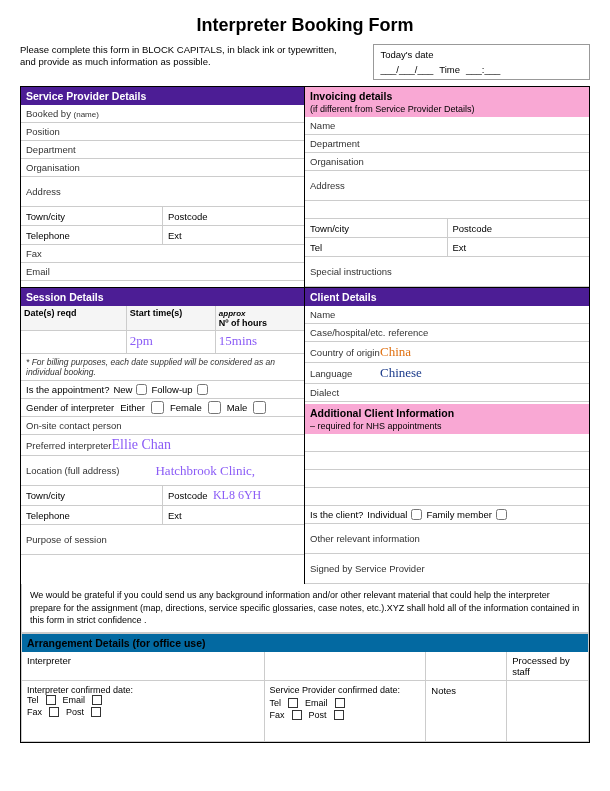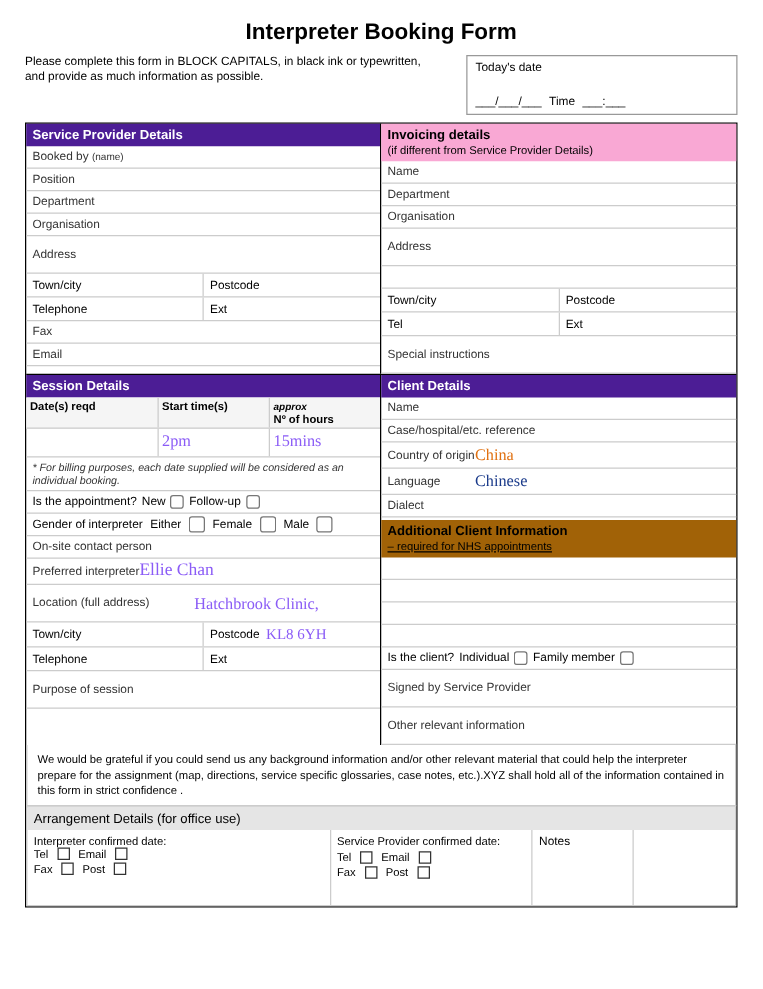--- a/index.html
+++ b/index.html
@@ -31,21 +31,21 @@
     .date-time {
       font-size: 9.5px;
       border: 1px solid #999;
       padding: 4px 6px;
       width: 38%;
     }
     .date-time-inner {
       display: flex;
       align-items: flex-start;
       gap: 6px;
-      margin-top: 16px;
+      margin-top: 4px;
     }
     .section-header {
       background: #4c1d95;
       color: #fff;
       font-weight: bold;
       font-size: 10.5px;
       padding: 3px 5px;
     }
     .section-header.light {
       background: #c8d0e8;
@@ -128,23 +128,23 @@
       font-size: 9px;
       line-height: 1.4;
     }
 
     
     .office-section {
       border: 1px solid #ccc;
       margin-top: 0;
     }
     .office-header {
-      background: #e5e5e5;
+      background: #0369a1;
       color: #000;
-      font-weight: normal;
+      font-weight: bold;
       font-size: 10.5px;
       padding: 3px 5px;
     }
 
     .checkbox-small {
       width: 10px;
       height: 10px;
       display: inline-block;
       border: 1px solid #333;
       margin: 0 2px;
@@ -331,53 +331,59 @@
       <div class="field-row">
         <span class="field-label">Language</span>
         <span class="handwritten" style="font-size:13px; color:#1a3a8a;">Chinese</span>
       </div>
       <div class="field-row">
         <span class="field-label">Dialect</span>
       </div>
     </div>
 
     <div style="margin-top:2px;">
-      <div class="section-header light" style="background:#a16207; color:#000; padding:3px 5px;">
+      <div class="section-header light" style="background:#f9a8d4; color:#000; padding:3px 5px;">
         <span style="font-weight:bold;">Additional Client Information</span><br>
-        <span style="font-weight:normal; font-size:9px;text-decoration:underline;">– required for NHS appointments</span>
+        <span style="font-weight:normal; font-size:9px;">– required for NHS appointments</span>
       </div>
       <div class="field-row"></div>
       <div class="field-row"></div>
       <div class="field-row"></div>
       <div class="field-row"></div>
 
       <div class="checkbox-row">
         <span>Is the client?</span>
         <span>Individual</span>
         <input type="checkbox" style="">
         <span>Family member</span>
         <input type="checkbox" style="">
       </div>
 
       <div class="field-row tall">
+        <span class="field-label">Other relevant information</span>
+      </div>
+
+      <div class="field-row tall">
         <span class="field-label">Signed by Service Provider</span>
-      </div>
-
-      <div class="field-row tall">
-        <span class="field-label">Other relevant information</span>
       </div>
     </div>
 
   </div>
 </div>
 
 <div class="full-width-section">We would be grateful if you could send us any background information and/or other relevant material that could help the interpreter prepare for the assignment (map, directions, service specific glossaries, case notes,  etc.).XYZ shall hold all of the information contained in this form in strict confidence .</div>
 
 <div class="office-section">
   <div class="office-header">Arrangement Details (for office use)</div>
+  <div style="display:grid; grid-template-columns: 1.5fr 1fr 0.5fr 0.5fr; border-bottom:1px solid #ccc;">
+    <div style="border-right:1px solid #ccc; padding:3px 5px; font-size:9.5px;">Interpreter</div>
+    <div style="border-right:1px solid #ccc; padding:3px 5px; font-size:9.5px;"></div>
+    <div style="border-right:1px solid #ccc; padding:3px 5px; font-size:9.5px;"></div>
+    <div style="padding:3px 5px; font-size:9.5px;">Processed by staff</div>
+  </div>
   <div style="display:grid; grid-template-columns: 1.5fr 1fr 0.5fr 0.5fr;">
 
     <div style="border-right:1px solid #ccc; padding:4px 5px; font-size:9px; min-height:60px;">
       <div style="margin-bottom:0;">Interpreter confirmed date:</div>
       <div style="display:flex; gap:5px; align-items:center; margin-bottom:2px;">
         <span>Tel</span>
         <span class="checkbox-small"></span>
         <span>Email</span>
         <span class="checkbox-small"></span>
       </div>

